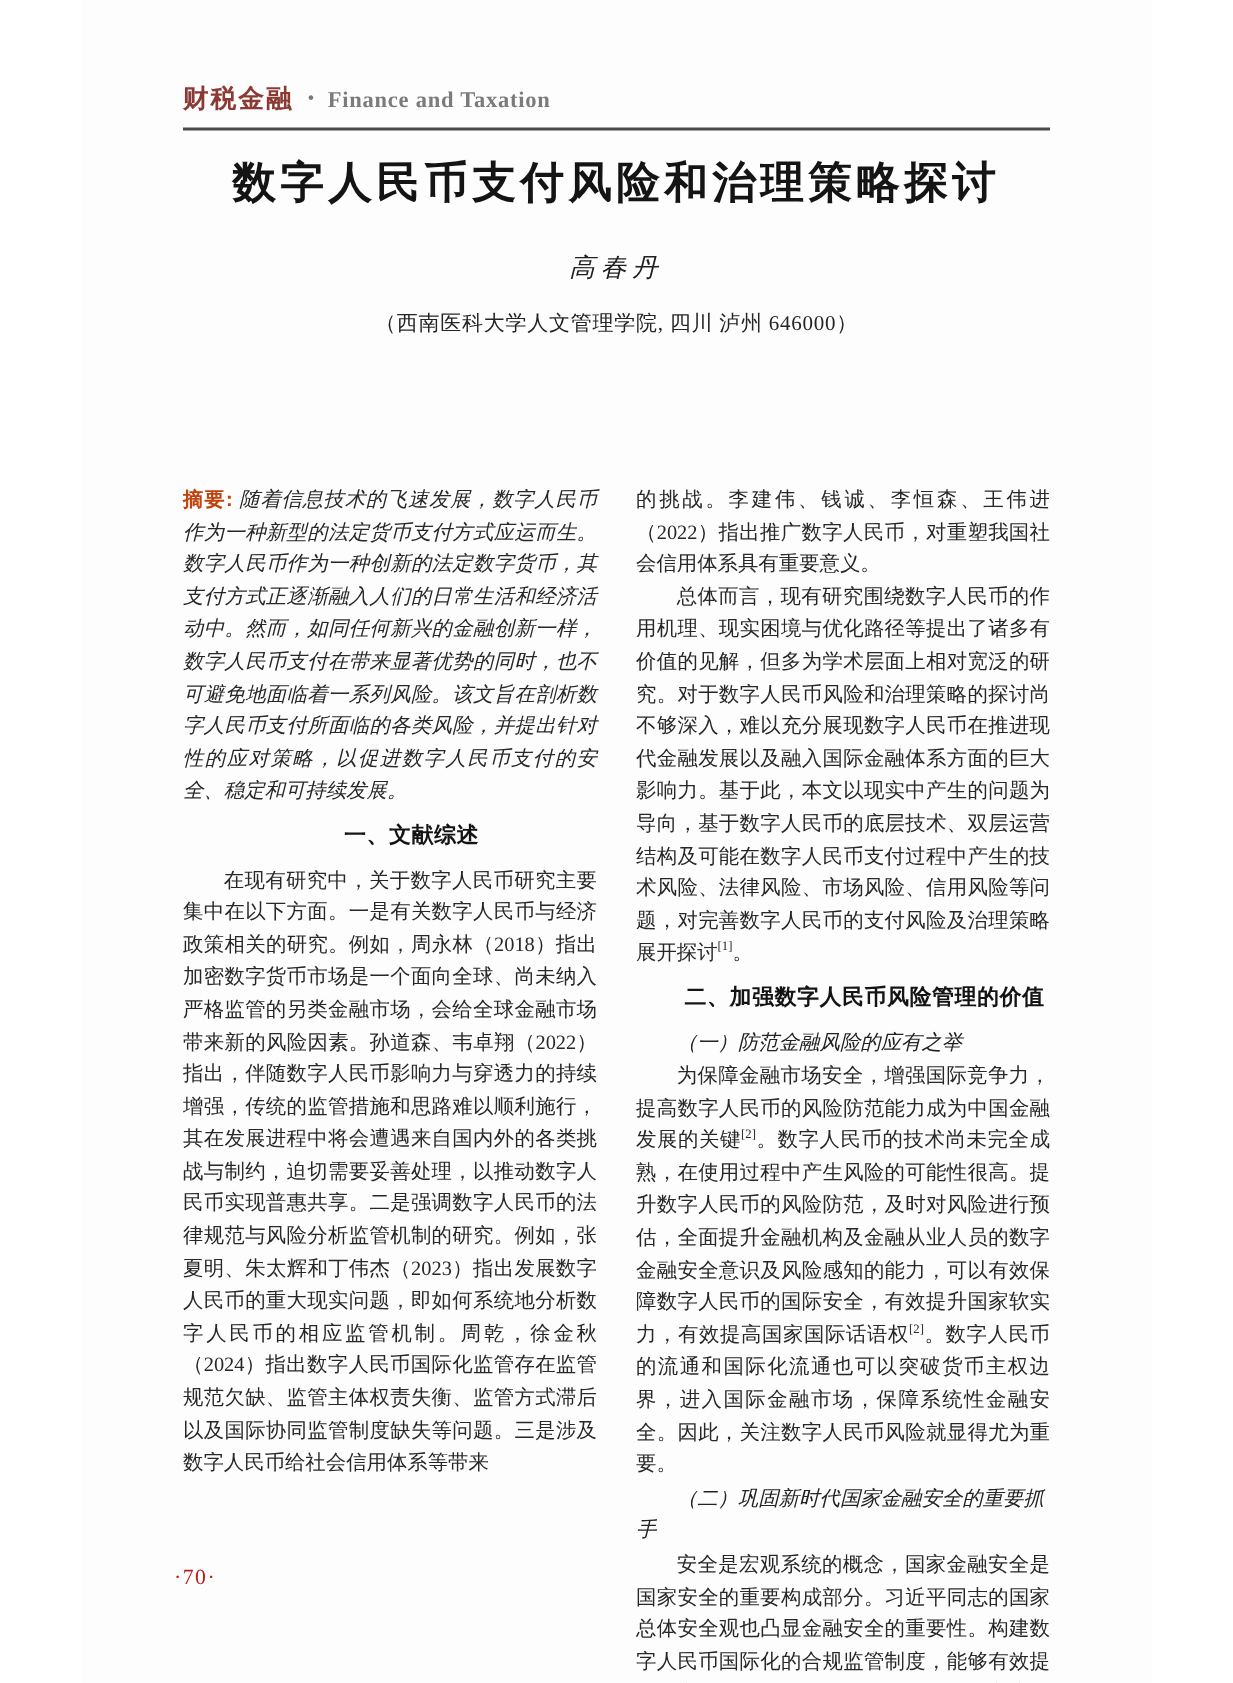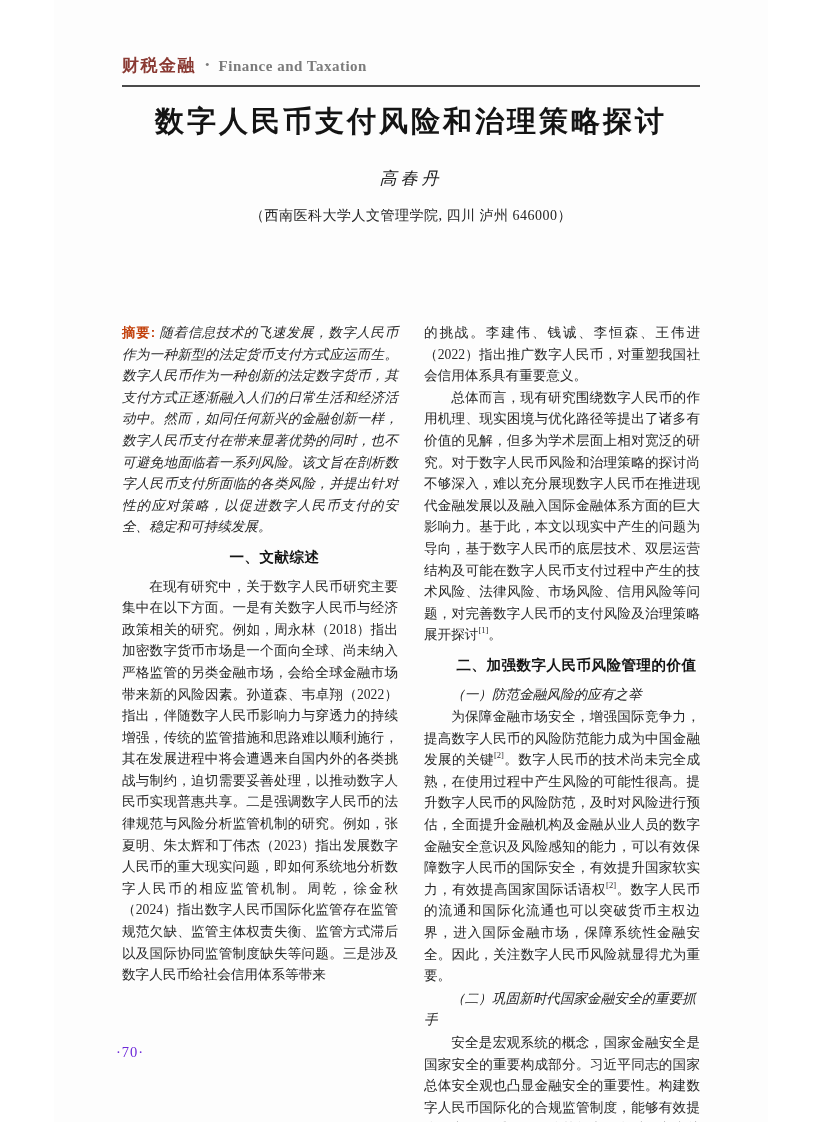--- a/index.html
+++ b/index.html
@@ -68,21 +68,21 @@
   }
   h3.sub-heading {
     font-weight:normal; font-style:italic; font-size:13.6px;
     color:#222; text-indent:2em; margin:1px 0; text-align:left;
   }
   sup.ref { font-size:8.5px; line-height:0; letter-spacing:0; }
 
   
   .page-num {
     position:absolute; left:62px; top:1044px;
-    font-size:14.5px; color:#6d28d9; letter-spacing:1px;
+    font-size:14.5px; color:#b91c1c; letter-spacing:1px;
   }
 </style>
 </head>
 <body>
 
 <div class="page">
   <div class="content">
 
     <div class="journal-header">
       <span class="sec-cn">财税金融</span>

